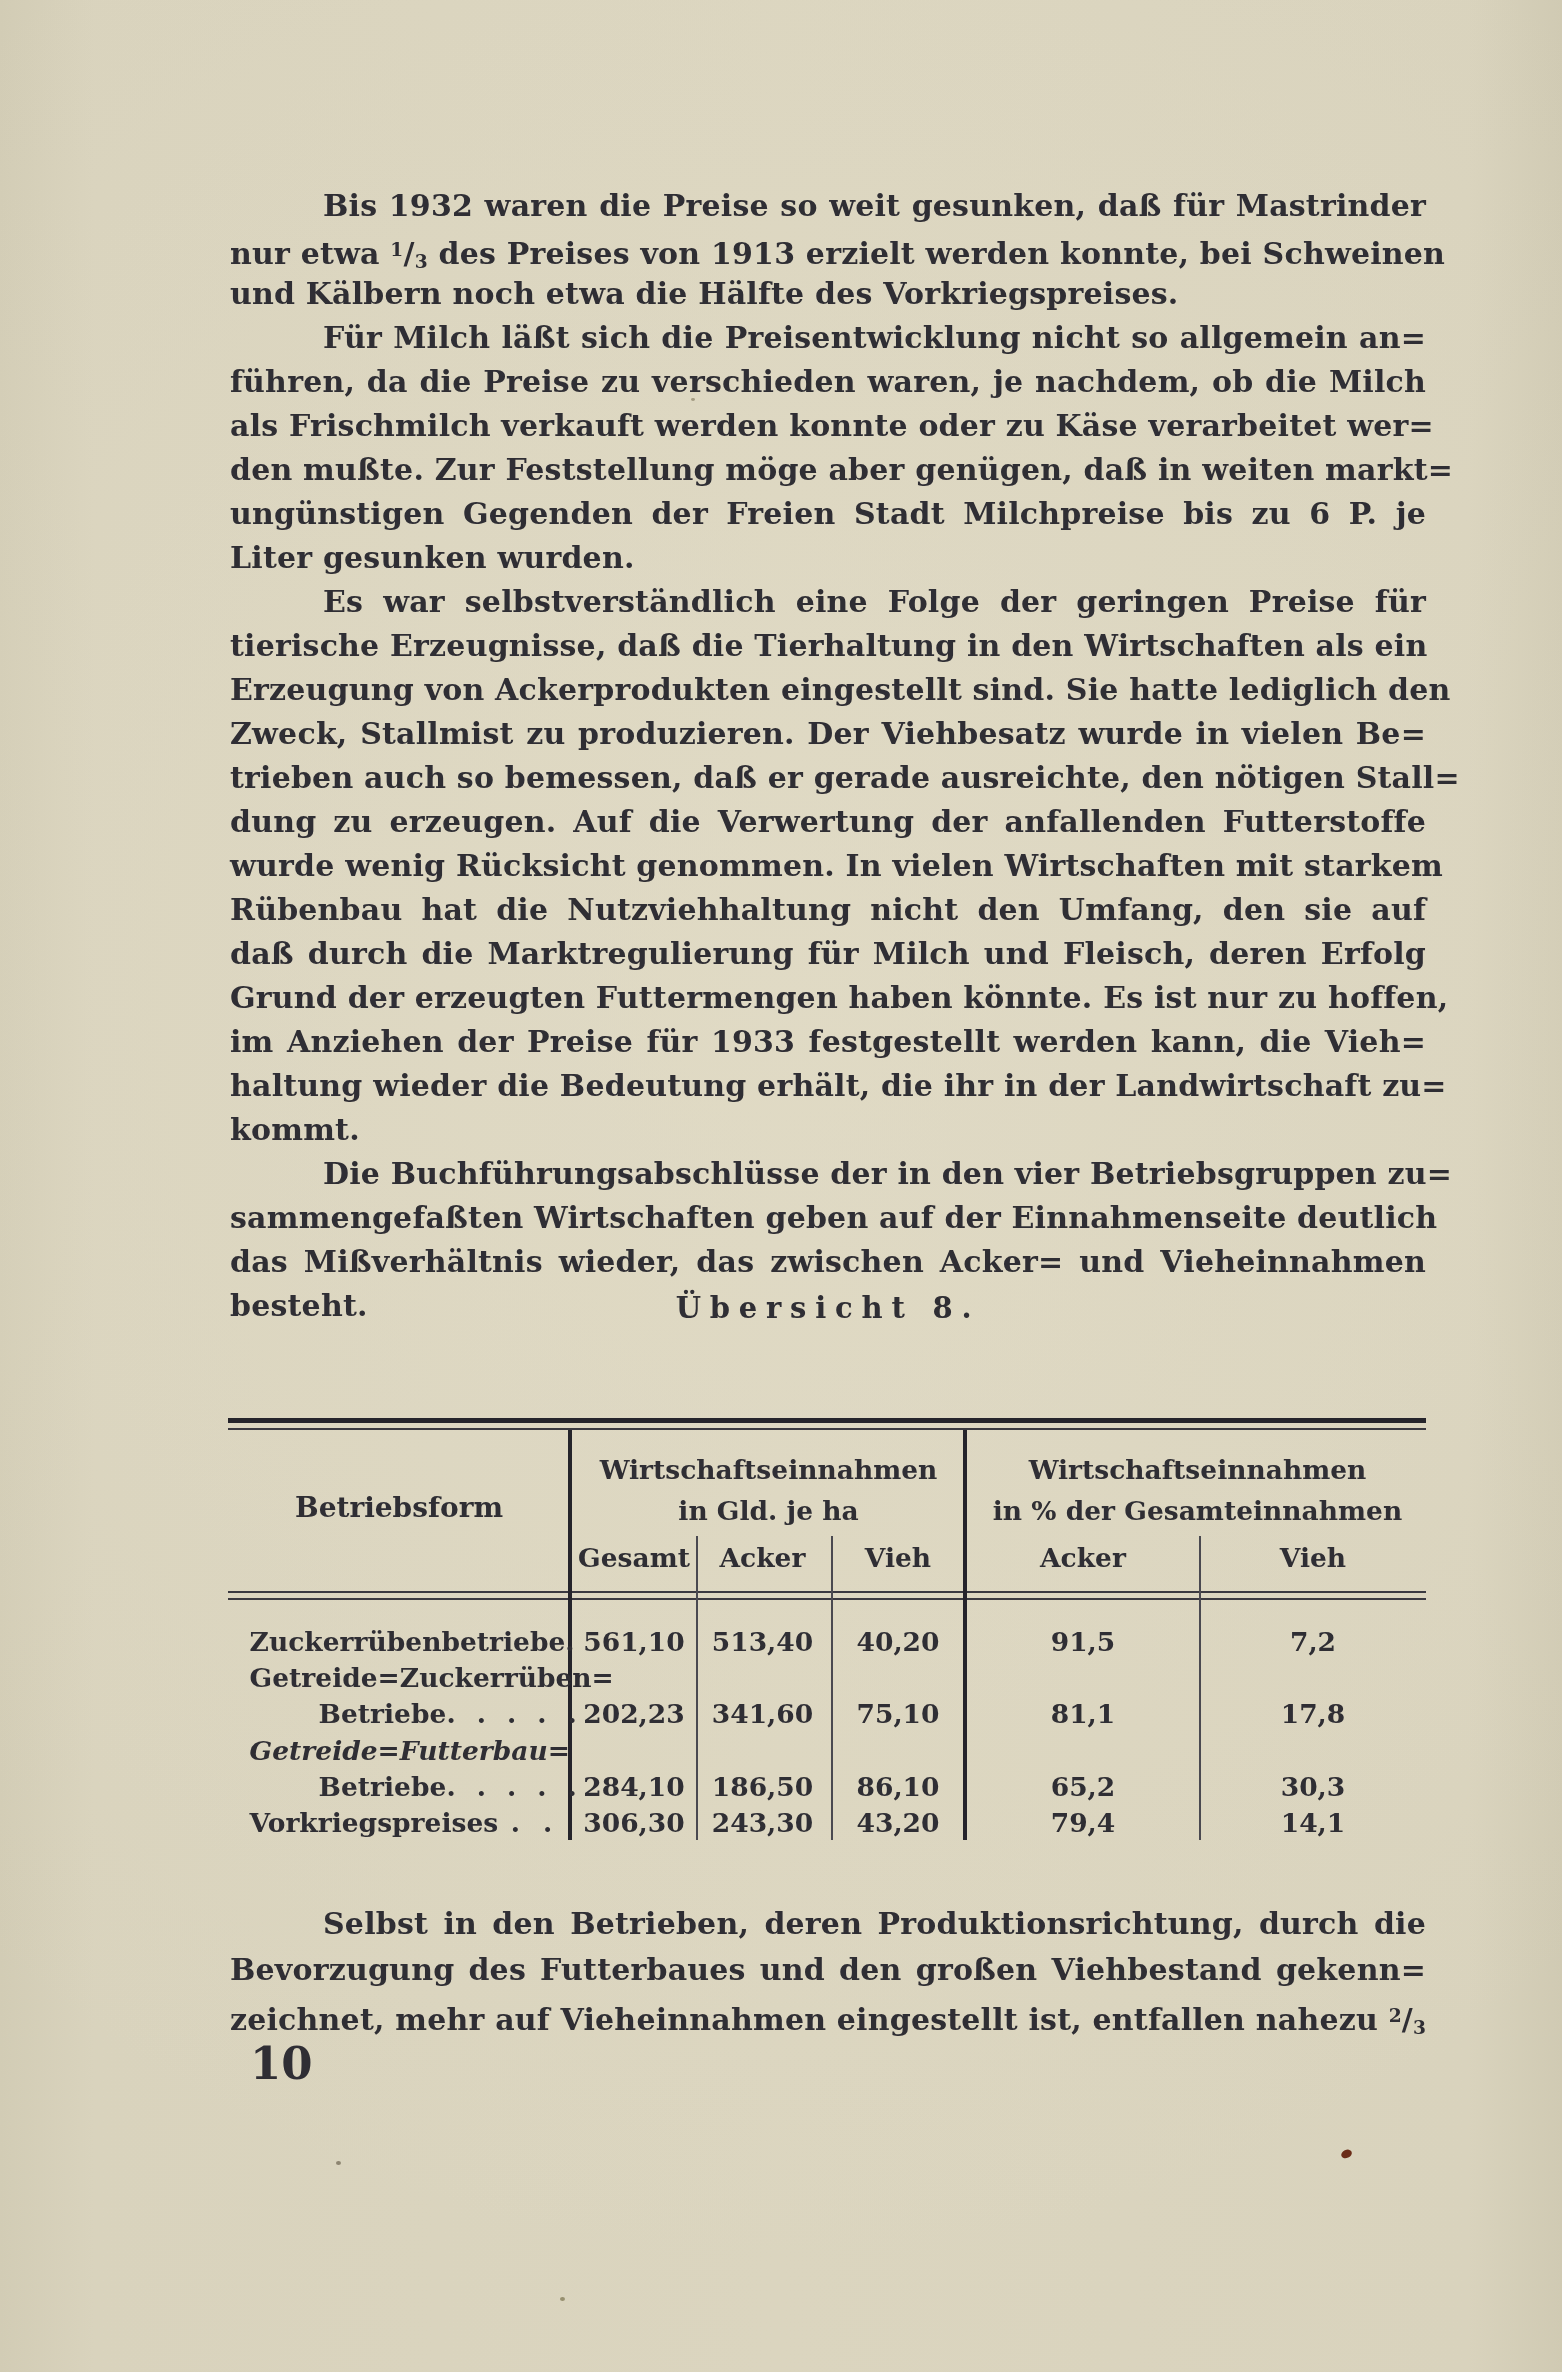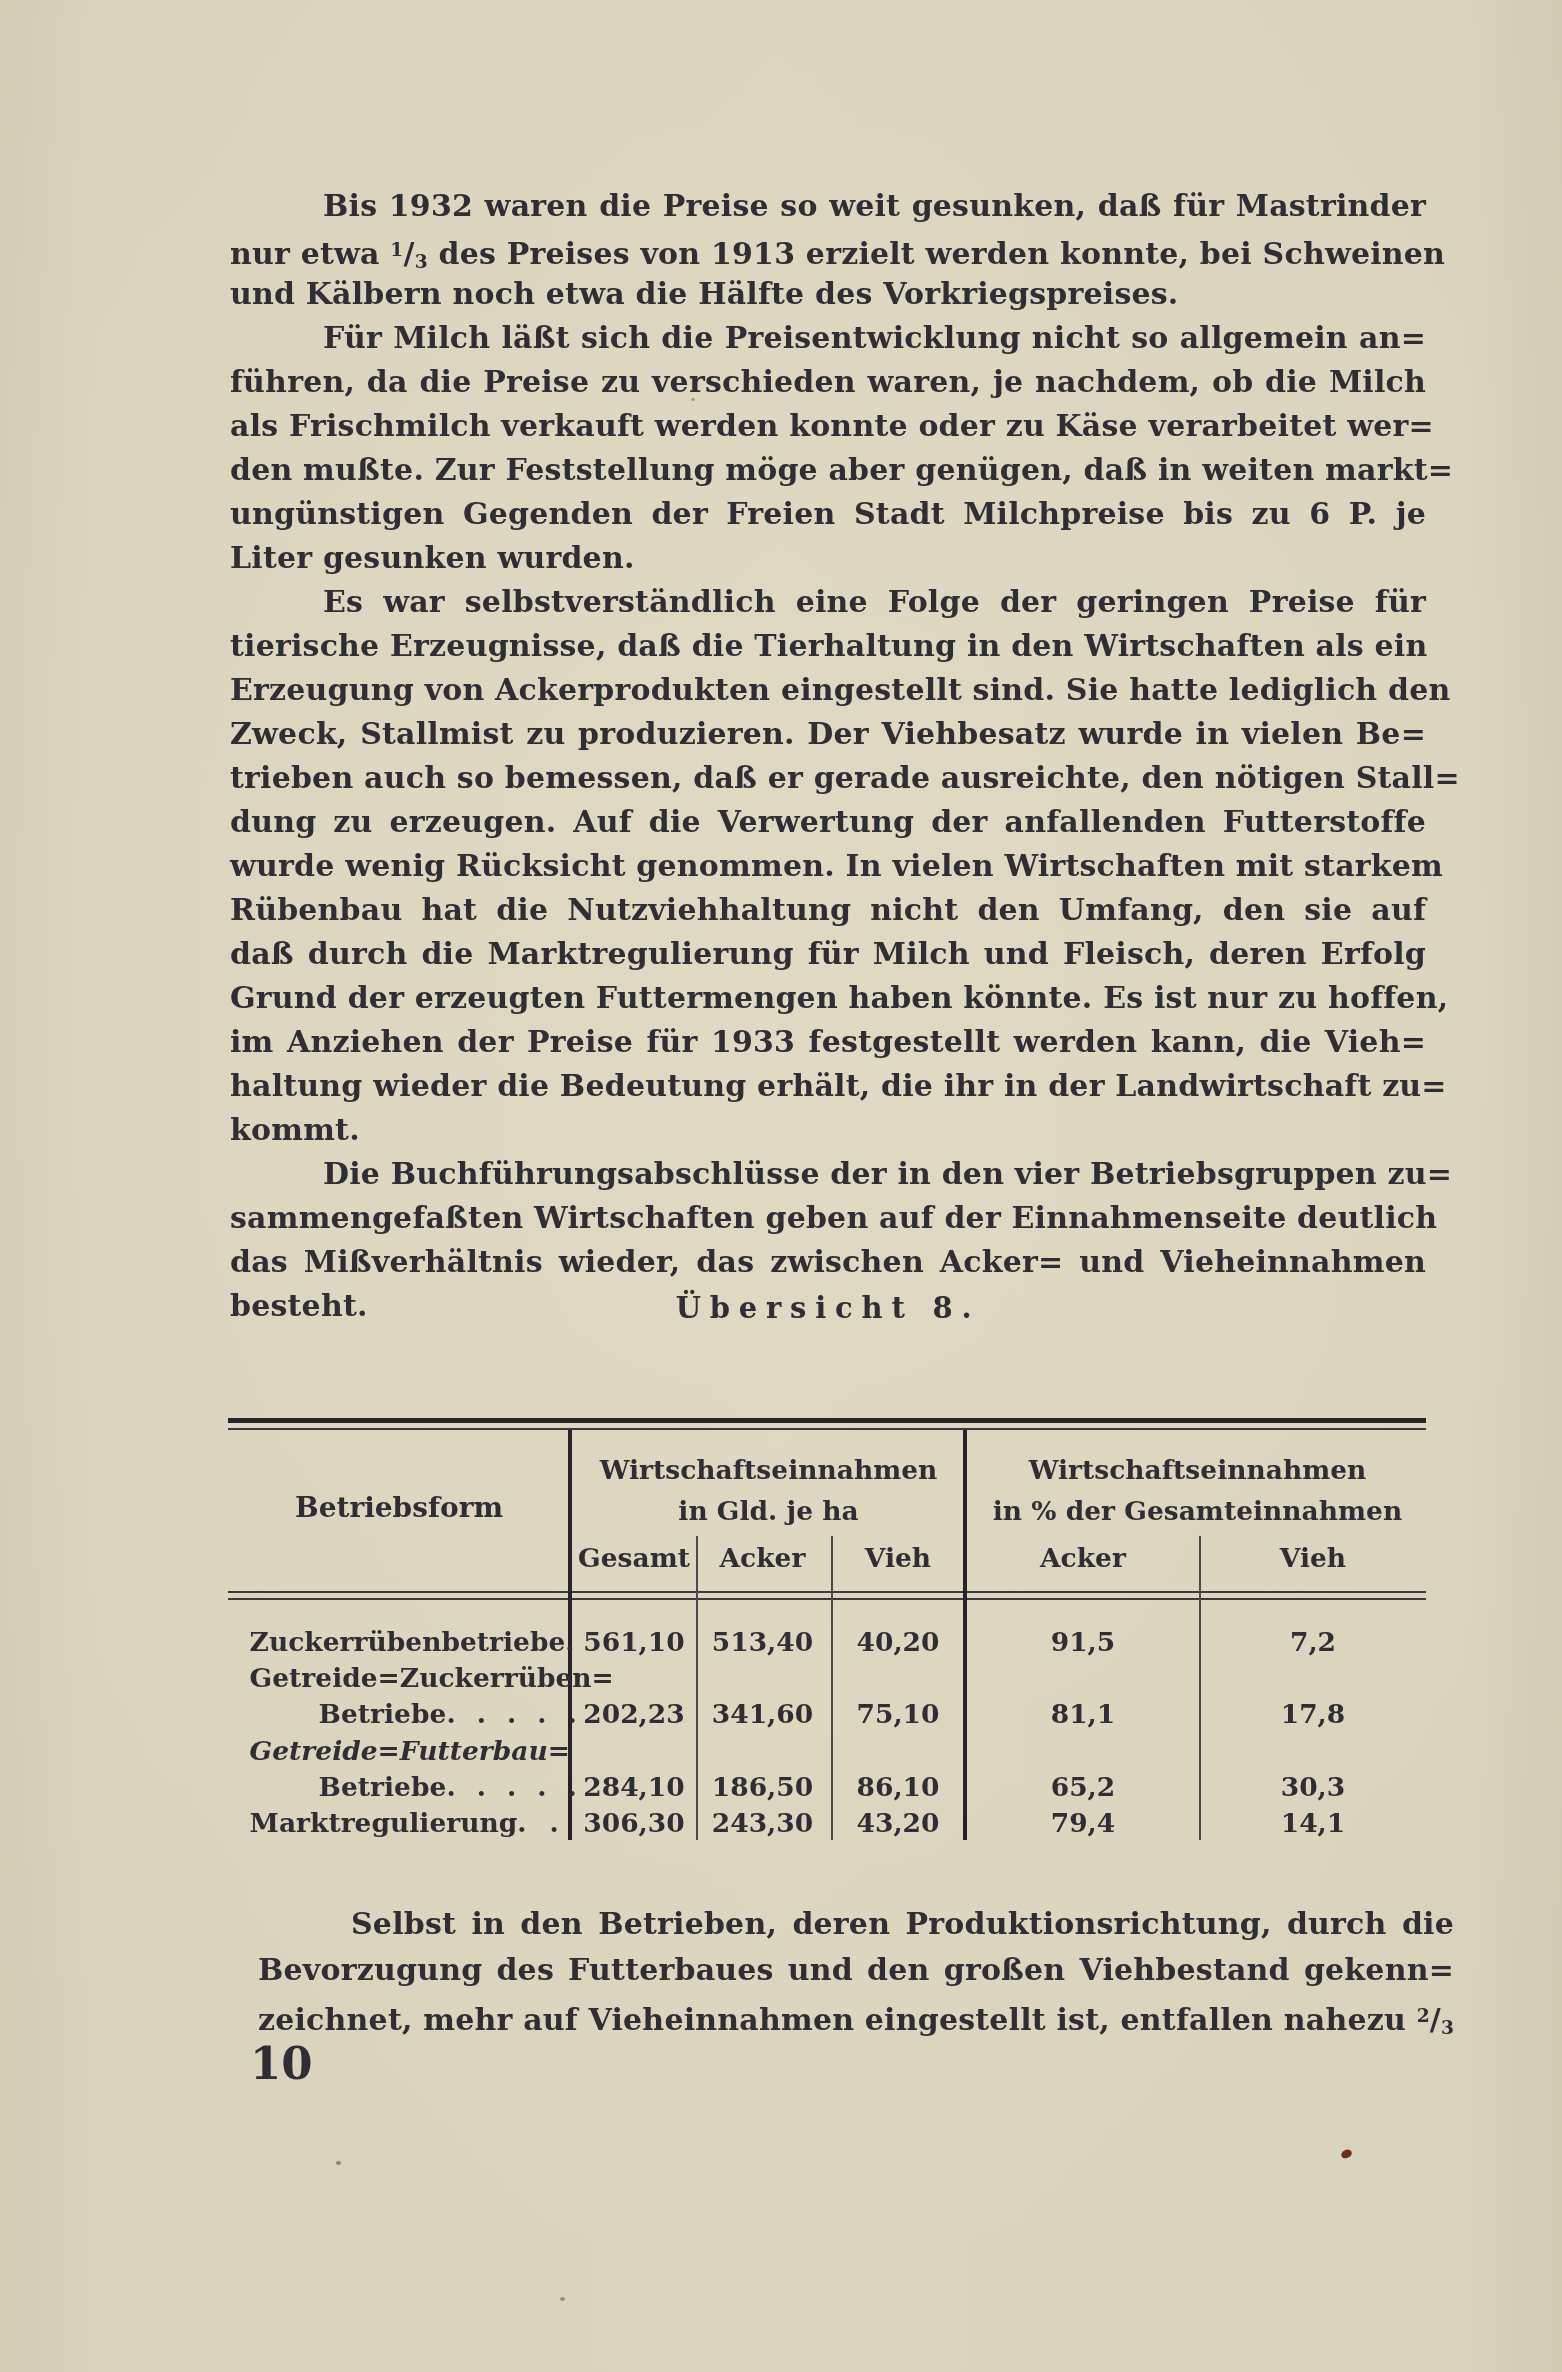--- a/index.html
+++ b/index.html
@@ -52,21 +52,21 @@
   .trow{position:absolute;left:0;width:1198px;height:35px;line-height:35px;}
   .r1{top:206px;} .r2a{top:242px;} .r2b{top:278px;} .r3a{top:315px;font-style:italic;} .r3b{top:351px;} .r4{top:387px;}
   .lblcell{position:absolute;left:0;width:336px;padding-left:21.6px;box-sizing:border-box;display:flex;white-space:nowrap;}
   .lblcell .dots{margin-left:auto;padding-right:11.8px;word-spacing:13.7px;}
   .lblcell.sub2 .lbl{margin-left:69px;}
   .lblcell.sub2 .dots{word-spacing:11.8px;}
   .vcell{position:absolute;text-align:center;}
   .c-g{left:346px;width:120px;} .c-a{left:469px;width:131px;} .c-v{left:605px;width:130px;}
   .c-ap{left:741px;width:228px;} .c-vp{left:973px;width:224px;}
   
-  .p5block{position:absolute;left:230px;top:1901px;width:1196px;margin-left:28px;}
+  .p5block{position:absolute;left:230px;top:1901px;width:1196px;}
   .p5block .ln{height:46px;line-height:46px;}
   
   .pagenum{position:absolute;left:230px;top:2039px;font-size:45px;line-height:49px;margin-left:20px;}
   
   .speck{position:absolute;border-radius:50%;}
   .speck.red{left:1341px;top:2150px;width:10.8px;height:7.8px;background:#6b2c18;transform:rotate(-25deg);}
   .speck.d1{left:336px;top:2161px;width:4.9px;height:3.9px;background:#8d8570;}
   .speck.d2{left:560px;top:2297px;width:4.9px;height:3.9px;background:#979070;}
   .speck.d3{left:691px;top:398px;width:3.9px;height:2.9px;background:#a39b82;}
 </style>
@@ -183,21 +183,21 @@
     </div>
     <div class="vcell c-g">284,10</div>
     <div class="vcell c-a">186,50</div>
     <div class="vcell c-v">86,10</div>
     <div class="vcell c-ap">65,2</div>
     <div class="vcell c-vp">30,3</div>
   </div>
 
   <div class="trow r4">
     <div class="lblcell">
-      <span class="lbl">Marktregulierung</span>
+      <span class="lbl">Vorkriegspreises</span>
       <span class="dots">. .</span>
     </div>
     <div class="vcell c-g">306,30</div>
     <div class="vcell c-a">243,30</div>
     <div class="vcell c-v">43,20</div>
     <div class="vcell c-ap">79,4</div>
     <div class="vcell c-vp">14,1</div>
   </div>
 </div>
 

